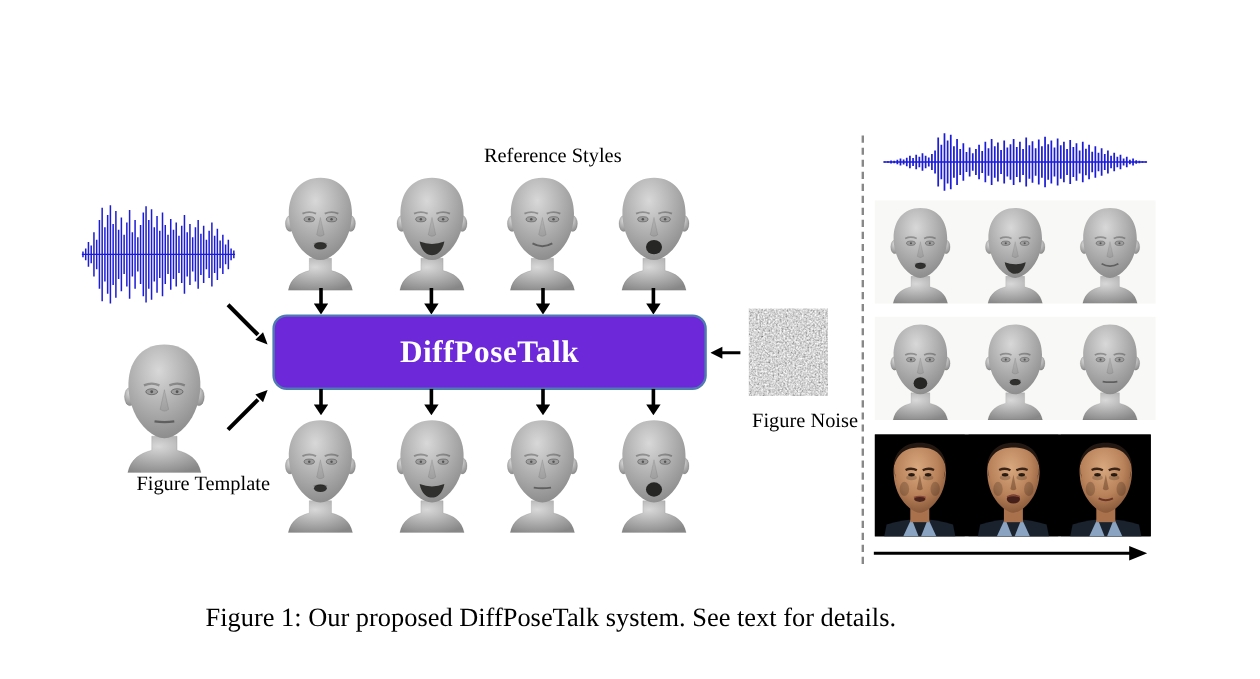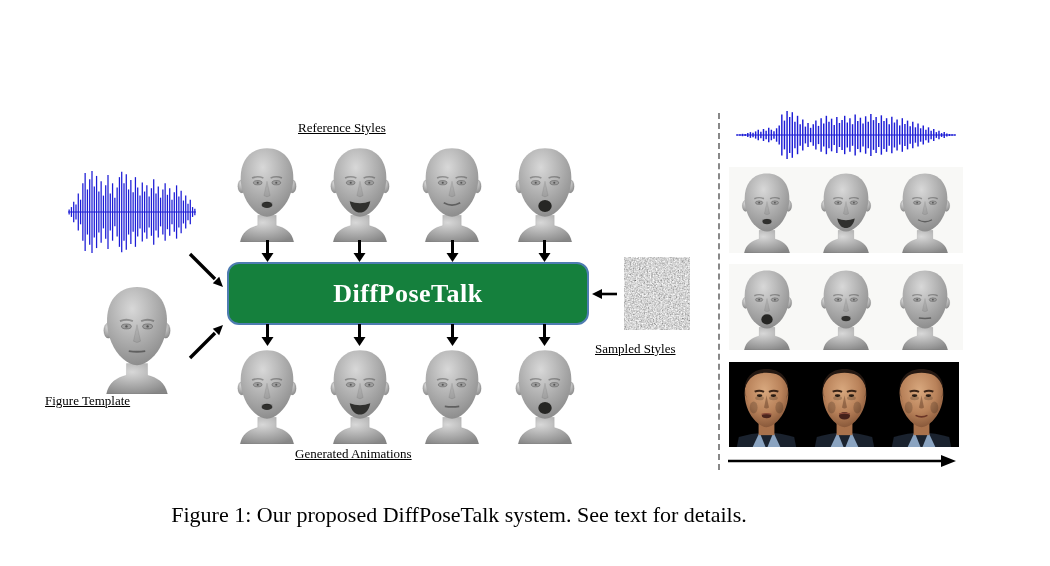--- a/index.html
+++ b/index.html
@@ -1,19 +1,19 @@
 <!DOCTYPE html>
 <html><head>
 <meta charset="utf-8">
 <style>
   html,body{margin:0;padding:0;background:#ffffff;}
   .stage{position:relative;width:1050px;height:566px;background:#ffffff;overflow:hidden;
          font-family:"Liberation Serif",serif;color:#000;}
   .abs{position:absolute;}
-  .lbl{font-size:13px;text-align:left;line-height:1.1;white-space:nowrap;text-decoration:underline;}
+  .lbl{font-size:17px;text-align:right;line-height:1.1;white-space:nowrap;}
   .caption{font-size:22px;text-align:center;width:918px;}
   .dpt-box{border-radius:12px;border:2px solid #4e7cb1;background:#6f9bd1;
            display:flex;align-items:center;justify-content:center;}
   .dpt-box span{color:#ffffff;font-weight:bold;font-size:26px;letter-spacing:.5px;}
   .head-row{display:flex;justify-content:space-between;align-items:flex-end;}
   .head-row .head{width:84px;height:99px;}
   .res-row{display:flex;justify-content:space-between;align-items:flex-end;background:#f8f8f6;}
   .res-row .head{width:76px;height:84px;}
   .photo-strip{display:flex;justify-content:space-between;align-items:center;background:#000;}
   .photo-strip .photo{width:75px;height:85px;}
@@ -224,21 +224,21 @@
         </svg>
       </div>
     <div class="cell">
         <svg width="13" height="22">
           <line x1="6.5" y1="0" x2="6.5" y2="14" stroke="#000" stroke-width="3"></line>
           <polygon points="0.5,13 12.5,13 6.5,22" fill="#000"></polygon>
         </svg>
       </div>
   </div>
 
-  <div class="abs dpt-box" style="left: 227px; top: 262px; width: 358px; height: 59px; background-color: #15803d; border-color: rgb(78, 124, 177);">
+  <div class="abs dpt-box" style="left: 227px; top: 262px; width: 358px; height: 59px; background-color: #6d28d9; border-color: rgb(78, 124, 177);">
     <span>DiffPoseTalk</span>
   </div>
 
   <div class="abs v-arrows" style="left:225px;top:324px;width:362px;height:22px">
     <div class="cell">
         <svg width="13" height="22">
           <line x1="6.5" y1="0" x2="6.5" y2="14" stroke="#000" stroke-width="3"></line>
           <polygon points="0.5,13 12.5,13 6.5,22" fill="#000"></polygon>
         </svg>
       </div>
@@ -314,30 +314,29 @@
     <path d="M25.5,34 Q31,31.5 36.5,34" stroke="rgba(0,0,0,0.28)" stroke-width="1.6" fill="none"></path>
     <path d="M43.5,34 Q49,31.5 54.5,34" stroke="rgba(0,0,0,0.28)" stroke-width="1.6" fill="none"></path>
     <ellipse cx="31" cy="38.5" rx="4.2" ry="2.1" fill="#9e9e9e" stroke="rgba(0,0,0,0.35)" stroke-width="0.7"></ellipse>
     <circle cx="31" cy="38.5" r="1" fill="#555"></circle>
     <ellipse cx="49" cy="38.5" rx="4.2" ry="2.1" fill="#9e9e9e" stroke="rgba(0,0,0,0.35)" stroke-width="0.7"></ellipse>
     <circle cx="49" cy="38.5" r="1" fill="#555"></circle>
     <path d="M40,37 L37,51 Q40,53.5 43,51 Z" fill="rgba(0,0,0,0.07)" stroke="rgba(0,0,0,0.10)" stroke-width="0.7"></path>
     <ellipse cx="40" cy="61" rx="6.5" ry="5.8" fill="#262624"></ellipse>
   </svg>
     </div>
-  <div class="abs lbl" style="left:295px;top:447px;width:220px">Generated Animations</div>
 
   <svg class="abs" style="left:592px;top:288px" width="26" height="12">
     <line x1="25" y1="6" x2="9" y2="6" stroke="#000" stroke-width="2.6"></line>
     <polygon points="0,6 10,1 10,11" fill="#000"></polygon>
   </svg>
   <svg class="abs" style="left:624px;top:257px" width="66" height="73">
     <rect x="0" y="0" width="66" height="73" fill="#9a9a9a" filter="url(#noiseFilter)"></rect>
   </svg>
-  <div class="abs lbl" style="left:595px;top:342px;width:120px">Sampled Styles</div>
+  <div class="abs lbl" style="left:595px;top:342px;width:120px">Figure Noise</div>
 
   <div class="abs divider" style="left: 718px; top: 113px; height: 357px; border-left-color: rgb(136, 136, 136);"></div>
 
   <div class="abs" style="left:736px;top:110px;width:220px;height:50px">
       <svg viewBox="0 0 220 50" width="220" height="50">
         <line x1="0" x2="220" y1="25" y2="25" stroke="#1c1cd6" stroke-width="1.1"></line>
         <line x1="1.3095238095238095" x2="1.3095238095238095" y1="24.52" y2="25.48" stroke="#1c1cd6" stroke-width="1.4404761904761907"></line>
         <line x1="3.928571428571429" x2="3.928571428571429" y1="24.28" y2="25.72" stroke="#1c1cd6" stroke-width="1.4404761904761907"></line>
         <line x1="6.5476190476190474" x2="6.5476190476190474" y1="23.8" y2="26.2" stroke="#1c1cd6" stroke-width="1.4404761904761907"></line>
         <line x1="9.166666666666666" x2="9.166666666666666" y1="24.04" y2="25.96" stroke="#1c1cd6" stroke-width="1.4404761904761907"></line>

